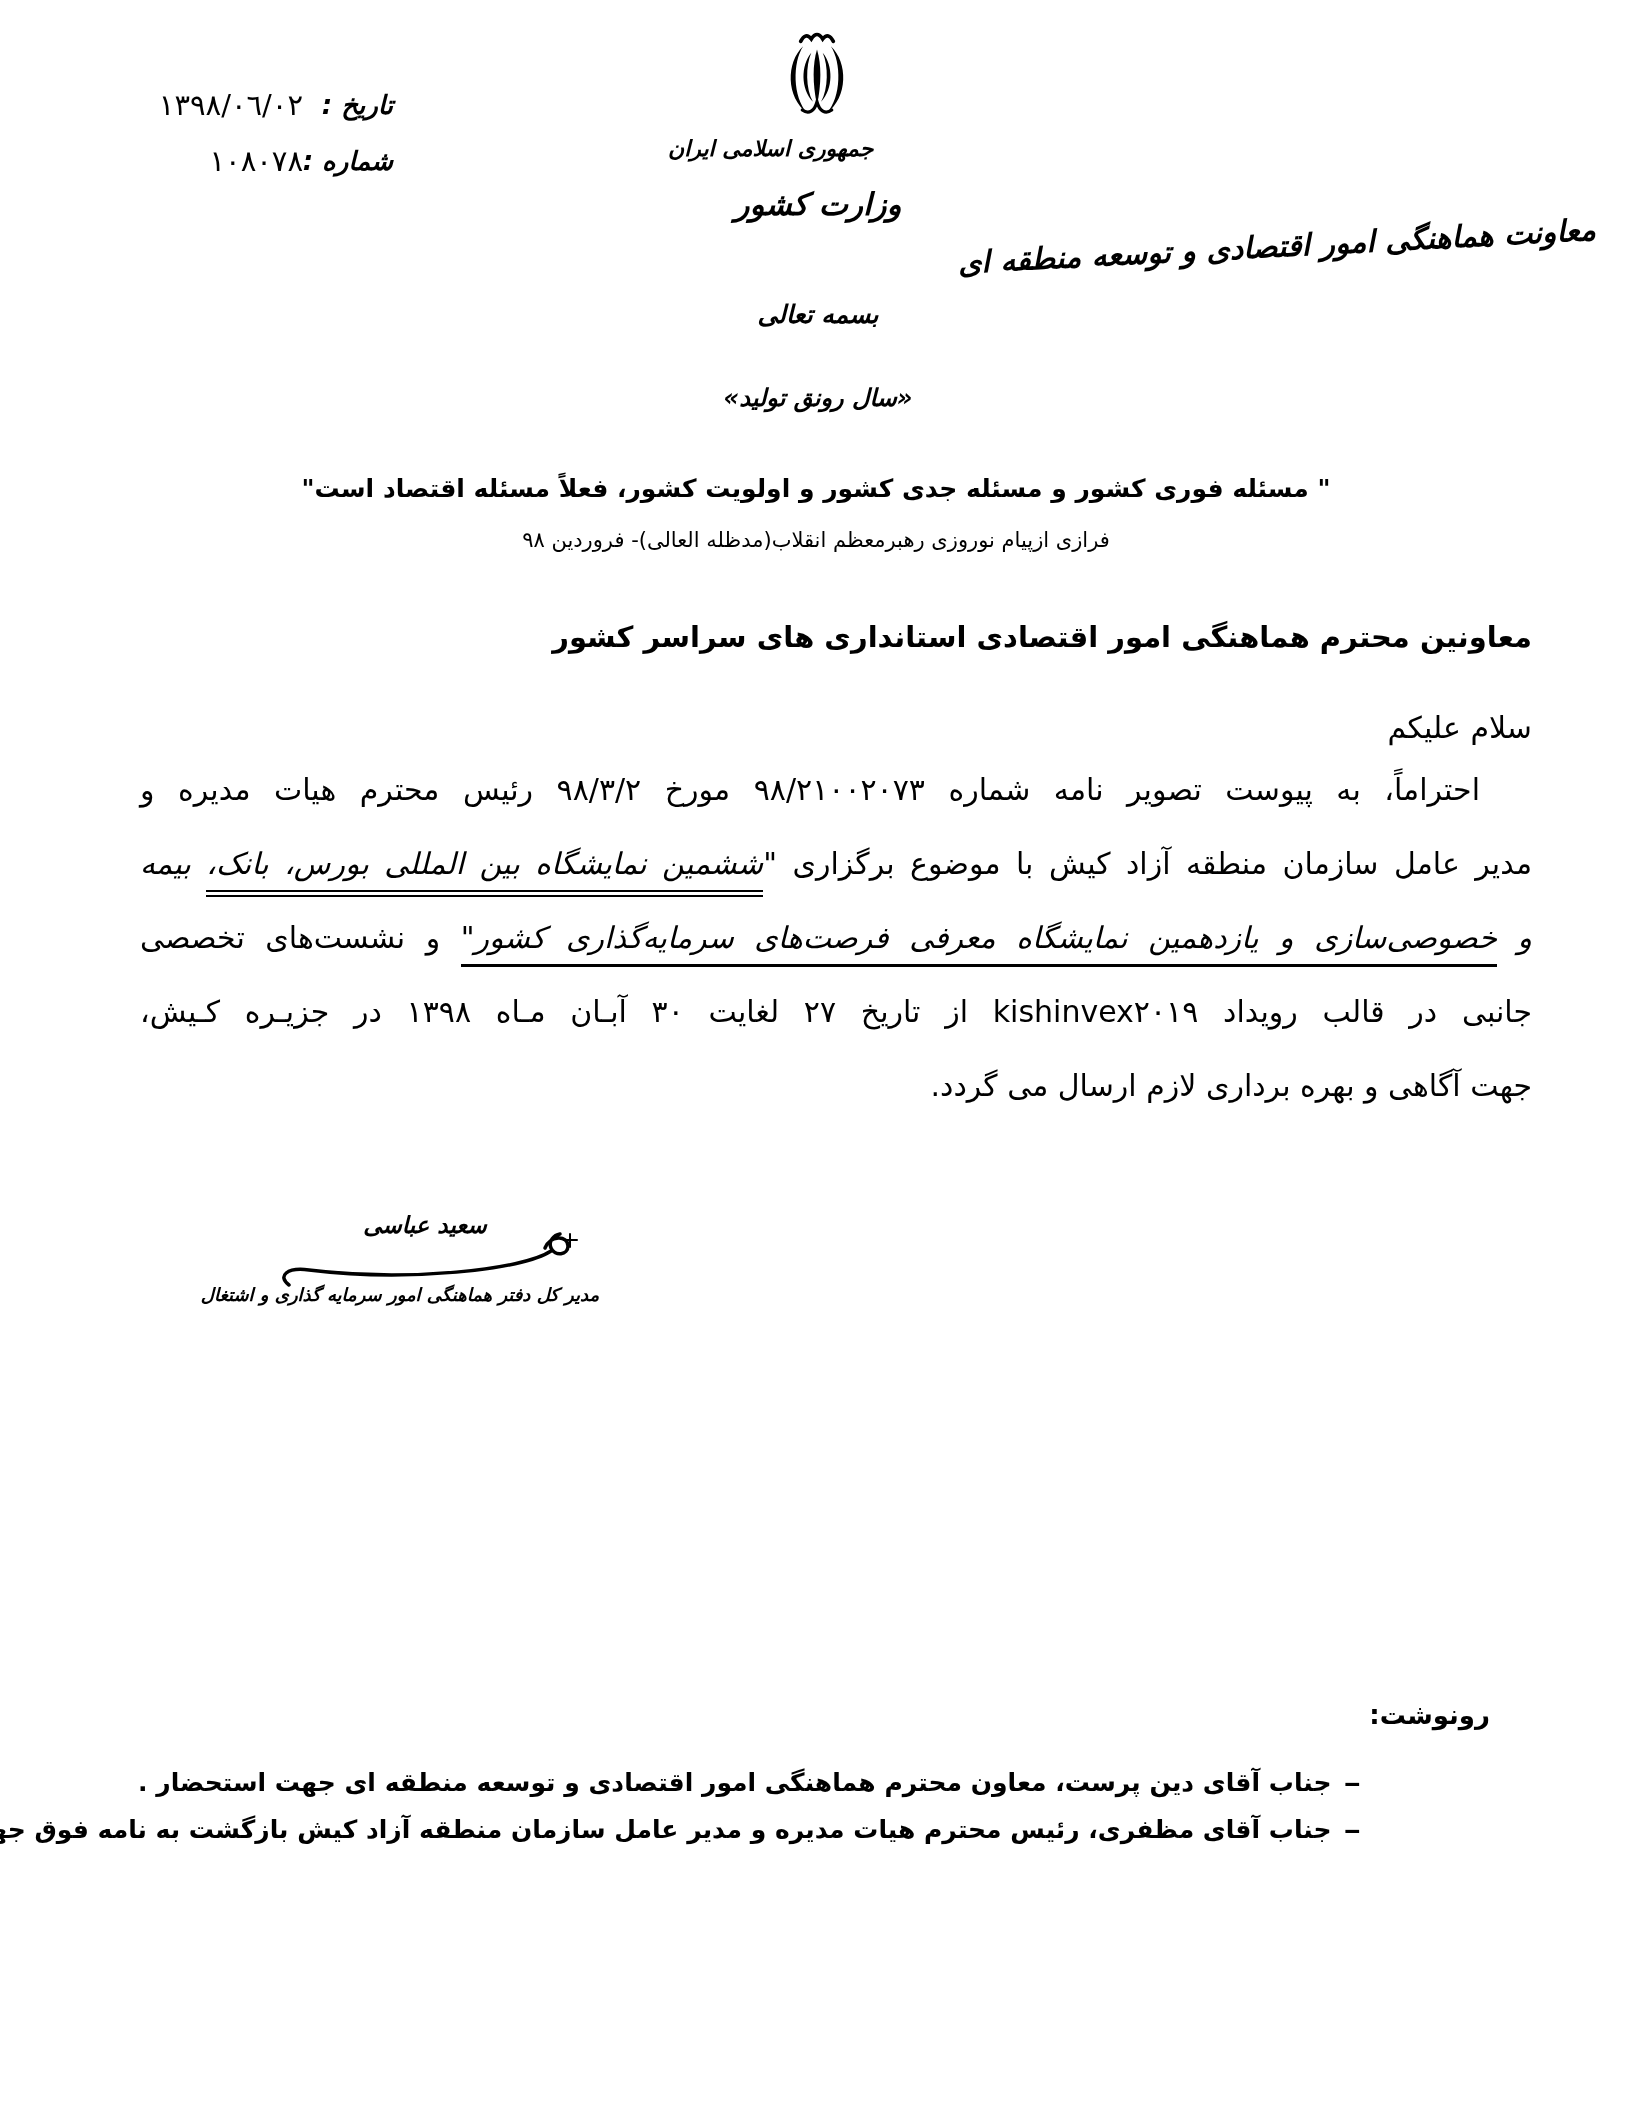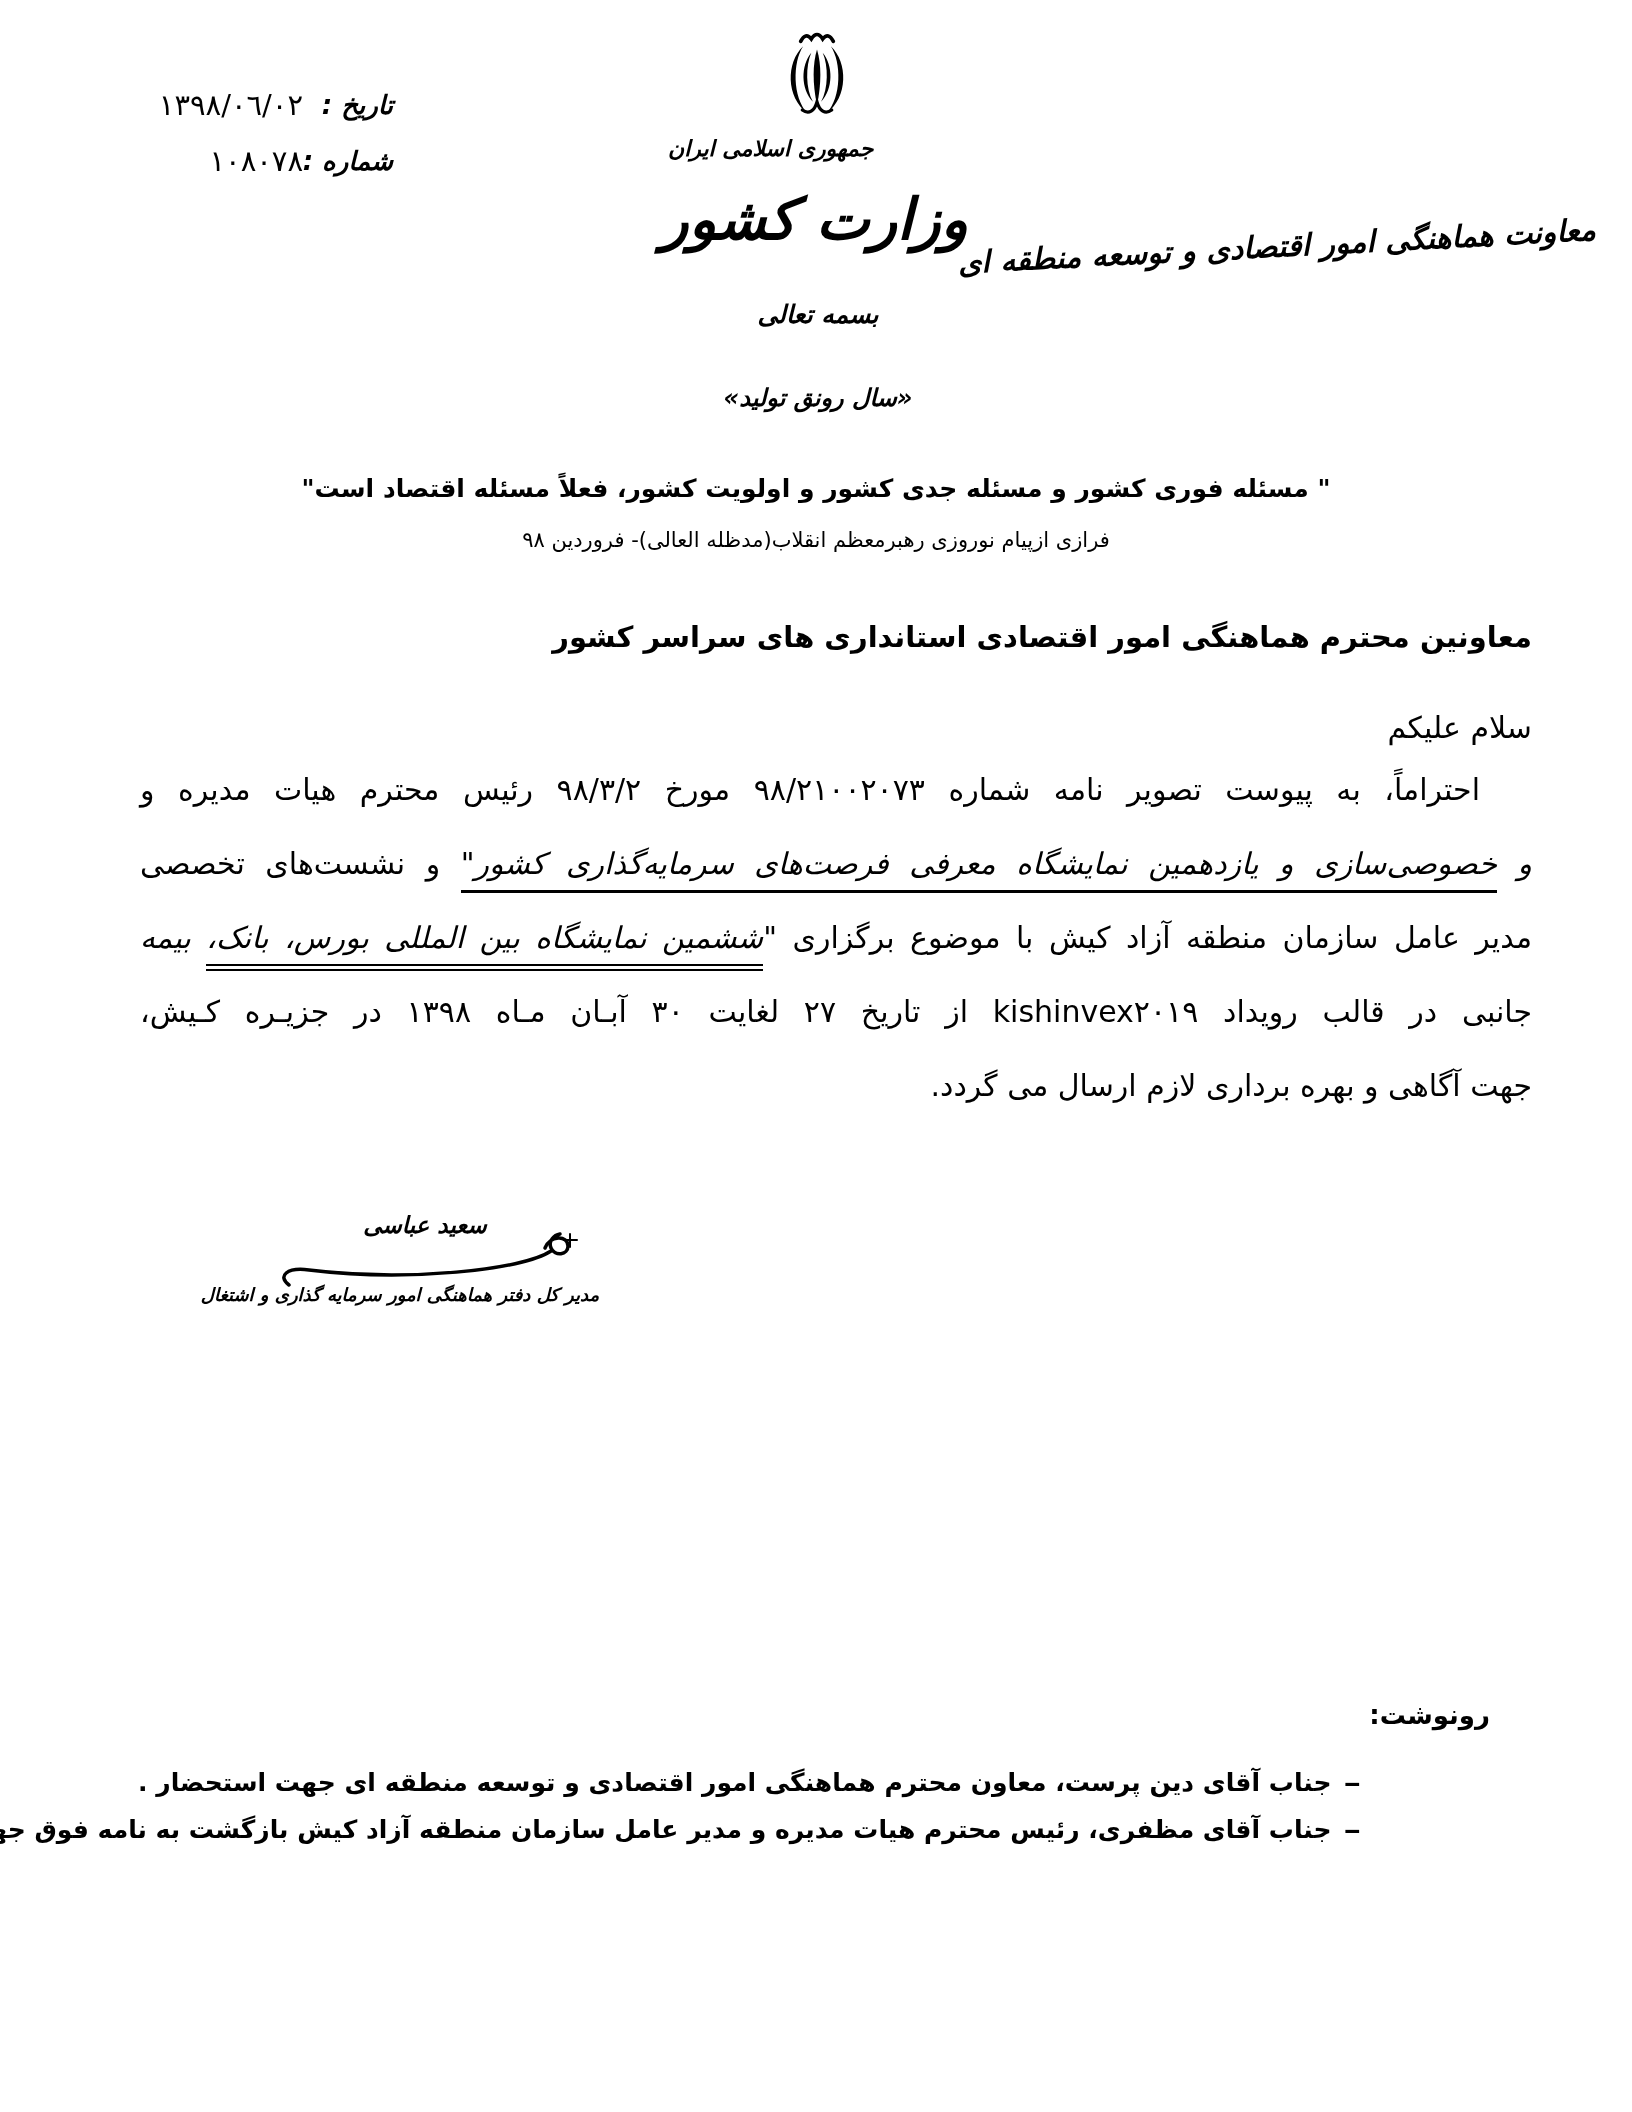--- a/index.html
+++ b/index.html
@@ -16,21 +16,21 @@
   
   .meta{position:absolute;top:88px;right:1239px;width:270px;}
   .meta-row{display:flex;direction:rtl;align-items:center;gap:18px;margin-bottom:22px;}
   .meta-label{width:72px;font-size:26px;font-style:italic;font-weight:bold;white-space:nowrap;}
   .meta-value{font-size:29px;letter-spacing:1px;white-space:nowrap;}
   
   .emblem{position:absolute;top:30px;left:772px;width:90px;height:98px;}
   .country{position:absolute;top:136px;left:668px;width:300px;text-align:left;
            font-size:22px;font-weight:bold;font-style:italic;white-space:nowrap;}
   .ministry{position:absolute;top:186px;left:668px;width:300px;text-align:center;
-           font-size:57px;font-weight:bold;font-style:italic;white-space:nowrap;}
+           font-size:31px;font-weight:bold;font-style:italic;white-space:nowrap;}
   .bismillah{position:absolute;top:300px;left:693px;width:250px;text-align:center;
            font-size:25px;font-style:italic;font-weight:bold;white-space:nowrap;}
   .slogan{position:absolute;top:384px;left:693px;width:250px;text-align:center;
            font-size:24px;font-style:italic;font-weight:bold;white-space:nowrap;}
   .dept{position:absolute;top:212px;right:36px;font-size:30px;font-style:italic;font-weight:bold;
            white-space:nowrap;transform:rotate(-3deg);transform-origin:right center;}
   
   .quote1{position:absolute;top:474px;left:116px;width:1400px;text-align:center;
            font-size:25px;font-weight:bold;white-space:nowrap;}
   .quote2{position:absolute;top:528px;left:116px;width:1400px;text-align:center;
@@ -99,24 +99,24 @@
   <div class="quote2">فرازی ازپیام نوروزی رهبرمعظم انقلاب(مدظله العالی)- فروردین ۹۸</div>
 
   <div class="addressee">معاونین محترم هماهنگی امور اقتصادی استانداری های سراسر کشور</div>
   <div class="salutation">سلام علیکم</div>
 
   <div class="body">
     <div class="bline first">
       <span class="seg">احتراماً، به پیوست تصویر نامه شماره ۹۸/۲۱۰۰۲۰۷۳ مورخ ۹۸/۳/۲ رئیس محترم هیات مدیره و</span>
     </div>
     <div class="bline">
-      <span class="seg it">و </span><span class="seg it ul1">خصوصی‌سازی و یازدهمین نمایشگاه معرفی فرصت‌های سرمایه‌گذاری کشور"</span><span class="seg"> و نشست‌های تخصصی</span>
+      <span class="seg">مدیر عامل سازمان منطقه آزاد کیش با موضوع برگزاری "</span><span class="seg it ul2">ششمین نمایشگاه بین المللی بورس، بانک،</span><span class="seg it"> بیمه</span>
     </div>
     <div class="bline">
-      <span class="seg">مدیر عامل سازمان منطقه آزاد کیش با موضوع برگزاری "</span><span class="seg it ul2">ششمین نمایشگاه بین المللی بورس، بانک،</span><span class="seg it"> بیمه</span>
+      <span class="seg it">و </span><span class="seg it ul1">خصوصی‌سازی و یازدهمین نمایشگاه معرفی فرصت‌های سرمایه‌گذاری کشور"</span><span class="seg"> و نشست‌های تخصصی</span>
     </div>
     <div class="bline">
       <span class="seg">جانبی در قالب رویداد kishinvex۲۰۱۹ از تاریخ ۲۷ لغایت ۳۰ آبـان مـاه ۱۳۹۸ در جزیـره کـیش،</span>
     </div>
     <div class="bline last">
       <span class="seg">جهت آگاهی و بهره برداری لازم ارسال می گردد.</span>
     </div>
   </div>
 
   <div class="sig-name">سعید عباسی</div>

